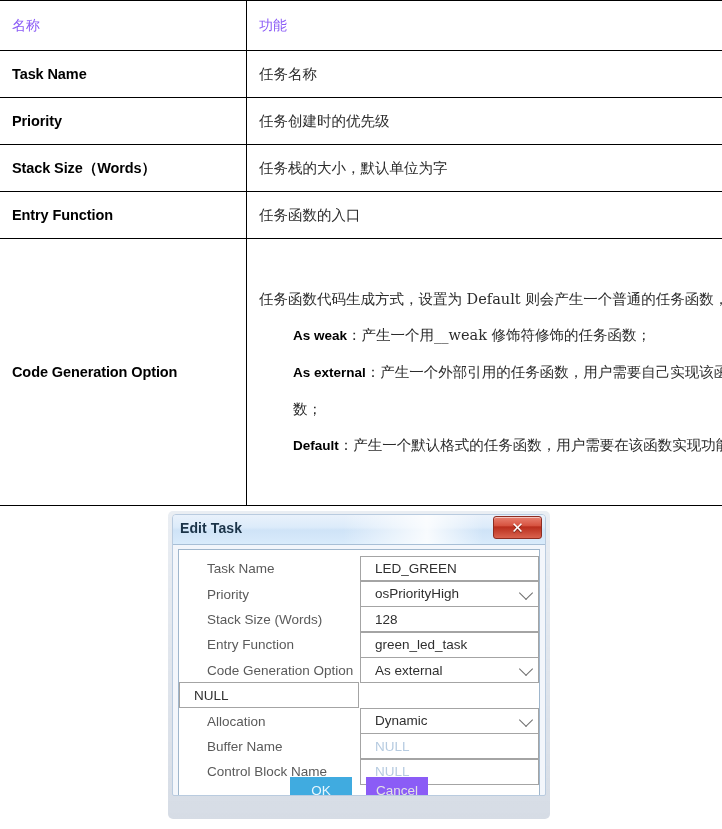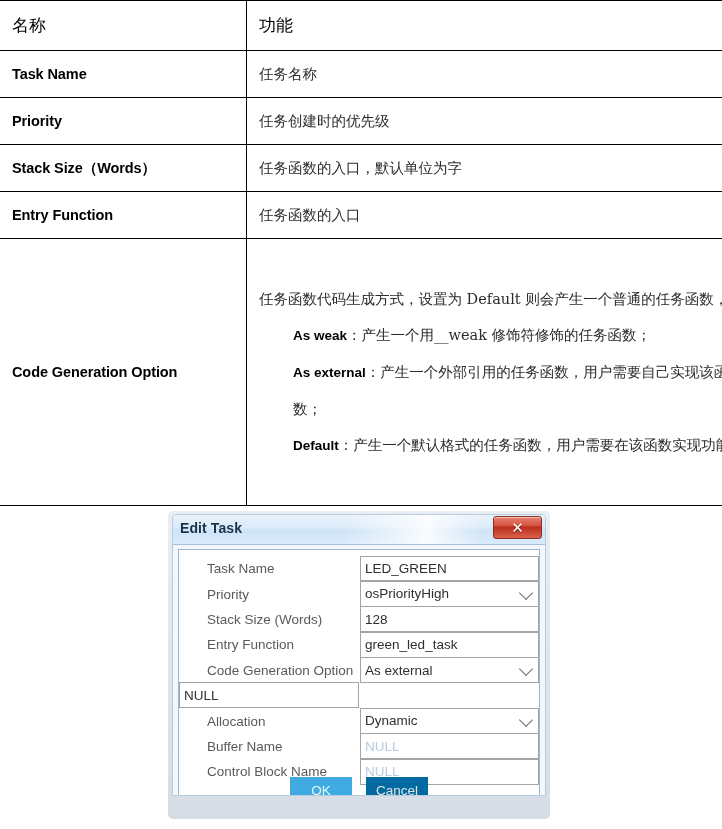--- a/index.html
+++ b/index.html
@@ -37,22 +37,22 @@
     border-right: 1.2px solid #000000;
   }
   .doc-table tr td.col-func {
     width: 500px;
   }
   .doc-table tr.hdr td {
     border-top: 1.6px solid #000000;
     height: 49px;
     font-weight: normal;
     font-family: "DejaVu Serif", "Liberation Serif", serif;
-    font-size: 17px;
-    color: #000000;
+    font-size: 14px;
+    color: #8b5cf6;
   }
   .doc-table tr.r td {
     height: 46px;
   }
   .doc-table td.col-name .nm {
     font-weight: bold;
     font-size: 14.5px;
     letter-spacing: -0.1px;
   }
   .doc-table td.col-func .fn {
@@ -192,21 +192,21 @@
     padding-left: 28px;
   }
   .fctl {
     position: relative;
     width: 180px;
     box-sizing: border-box;
     border: 1px solid #a4a4a4;
     background: #ffffff;
     display: flex;
     align-items: center;
-    padding-left: 4px;
+    padding-left: 14px;
     font-size: 13.5px;
     color: #2f2f2f;
     margin-top: -0.5px;
   }
   .fctl.disabled {
     color: #b6cbe0;
   }
   .fctl .caret {
     position: absolute;
     right: 7px;
@@ -238,21 +238,21 @@
     justify-content: center;
     font-size: 13.5px;
     cursor: pointer;
     font-family: "Liberation Sans", "DejaVu Sans", sans-serif;
   }
   .btn-ok {
     background: #40abe0;
     color: #e8f6fd;
   }
   .btn-cancel {
-    background: #0369a1;
+    background: #8b5cf6;
     color: #e3e3e3;
   }
 </style>
 </head>
 <body>
 
 <table class="doc-table">
   <tbody>
     <tr class="hdr">
       <td class="col-name">
@@ -279,21 +279,21 @@
       <td class="col-func">
         <span class="fn">任务创建时的优先级</span>
       </td>
     </tr>
 
     <tr class="r">
       <td class="col-name">
         <span class="nm">Stack Size（Words）</span>
       </td>
       <td class="col-func">
-        <span class="fn">任务函数的入口，默认单位为字</span>
+        <span class="fn">任务栈的大小，默认单位为字</span>
       </td>
     </tr>
 
     <tr class="r">
       <td class="col-name">
         <span class="nm">Entry Function</span>
       </td>
       <td class="col-func">
         <span class="fn">任务函数的入口</span>
       </td>

